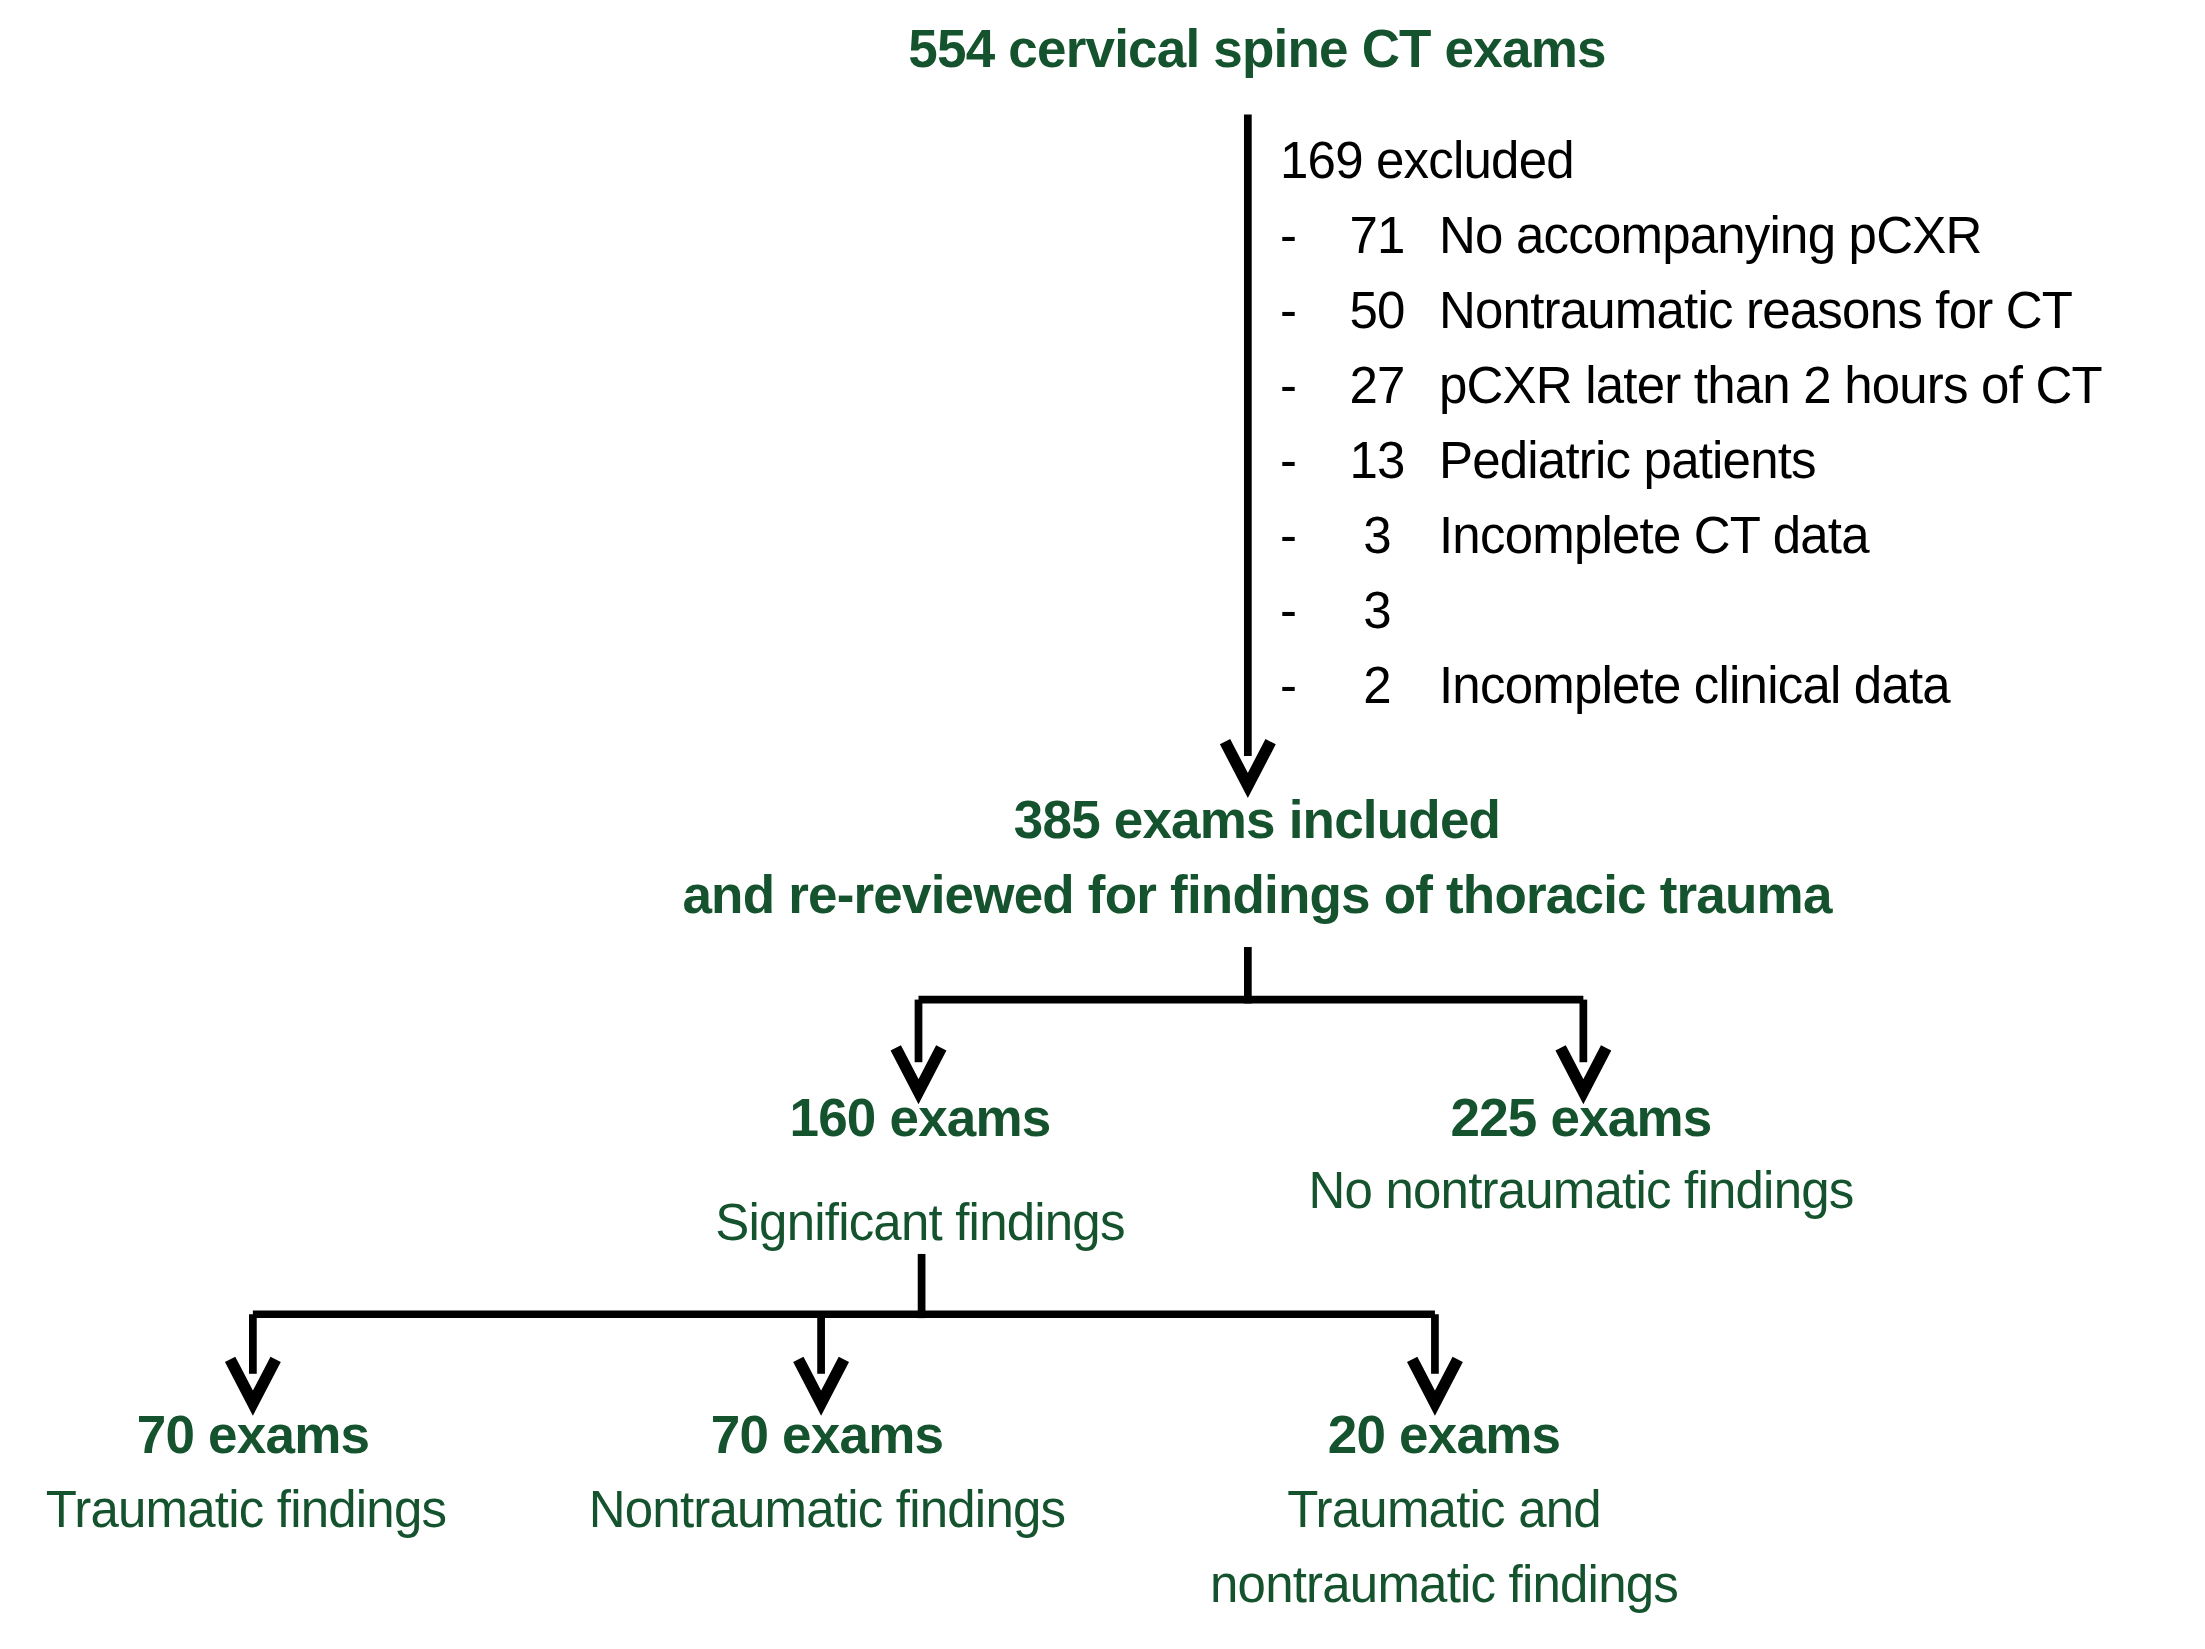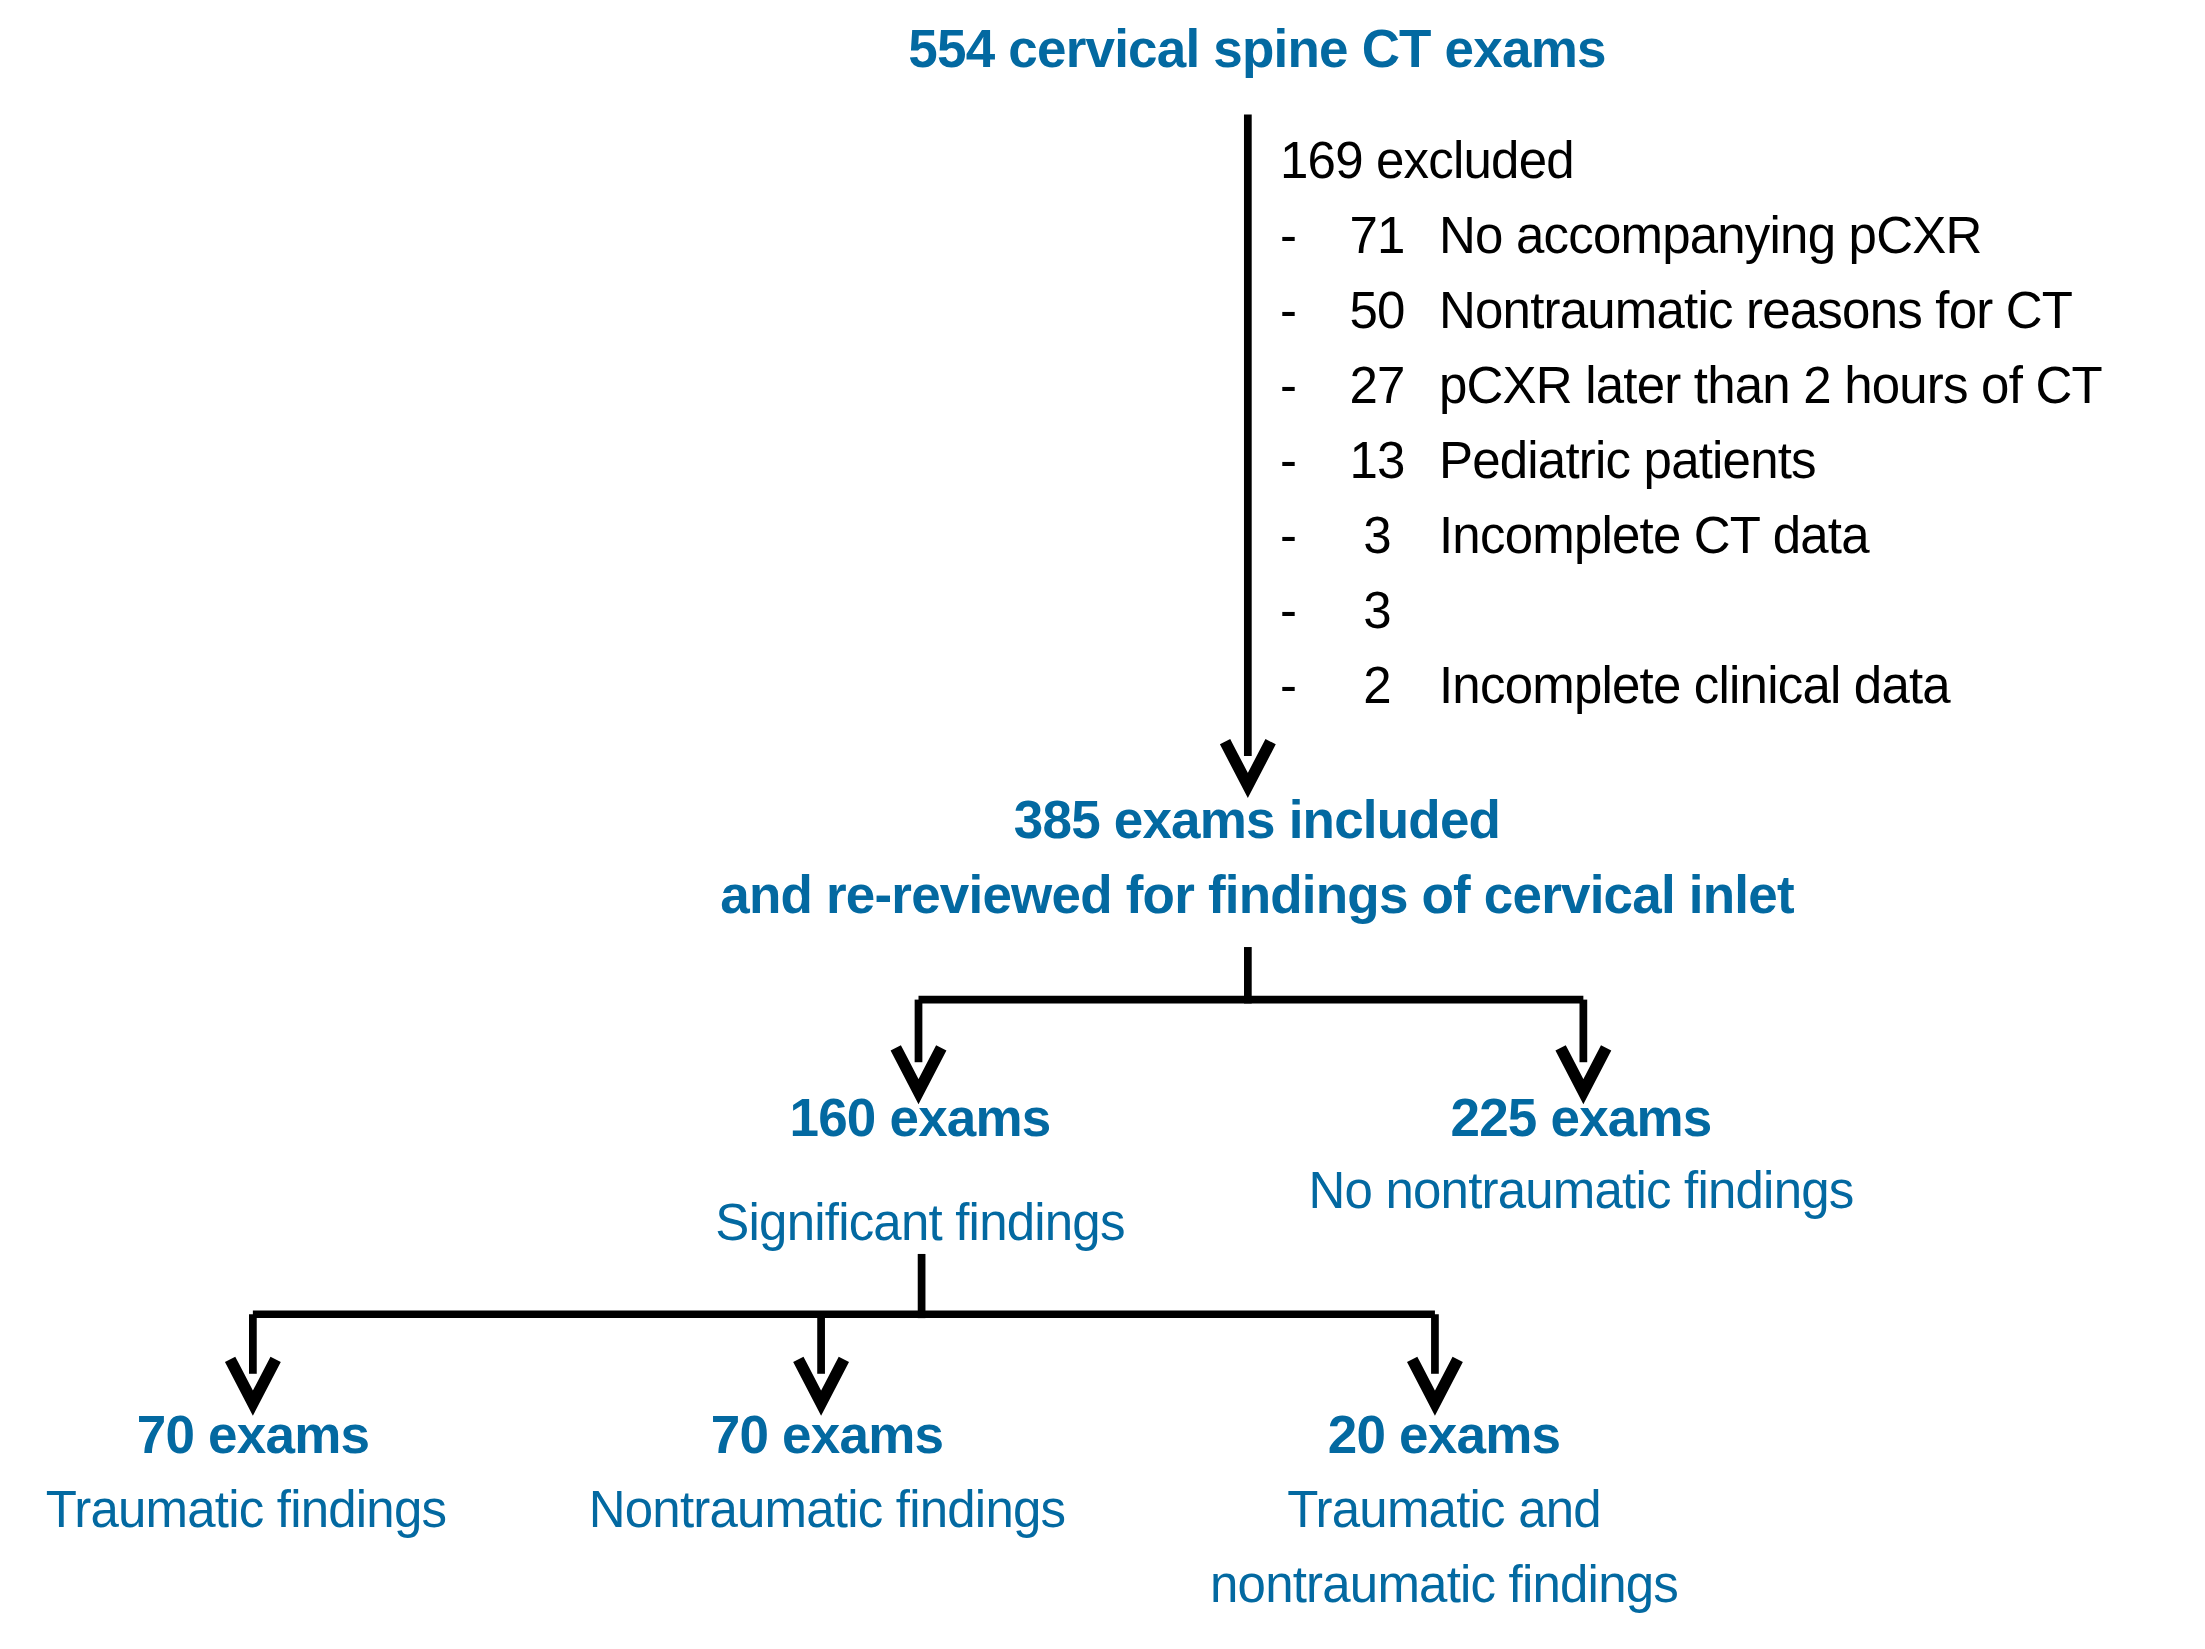--- a/index.html
+++ b/index.html
@@ -16,21 +16,21 @@
   .connector-layer {
     position: absolute;
     left: 0; top: 0;
     width: 2205px; height: 1649px;
   }
   .txt {
     position: absolute;
     white-space: nowrap;
     line-height: 1.0;
     letter-spacing: -0.8px;
-    color: #0369a1;
+    color: #14532d;
   }
   .center { transform: translateX(-50%); text-align: center; }
   .bold   { font-weight: 700; font-size: 53px; }
   .reg    { font-weight: 400; font-size: 51px; }
   .excl-block {
     position: absolute;
     left: 1280px;
     top: 123px;
     font-size: 51px;
     font-weight: 400;
@@ -111,21 +111,21 @@
       <span class="excl-count">3</span>
     </div>
     <div class="excl-item">
       <span class="excl-bullet">-</span>
       <span class="excl-count">2</span>
       <span class="excl-reason">Incomplete clinical data</span>
     </div>
   </div>
 
   <div class="txt bold center" style="left:1257px; top:793px;">385 exams included</div>
-  <div class="txt bold center" style="left:1257px; top:868px;">and re-reviewed for findings of cervical inlet</div>
+  <div class="txt bold center" style="left:1257px; top:868px;">and re-reviewed for findings of thoracic trauma</div>
 
   <div class="txt bold center" style="left:920px; top:1091px;">160 exams</div>
   <div class="txt reg center" style="left:920px; top:1165px;margin-top:32px;">Significant findings</div>
 
   <div class="txt bold center" style="left:1581px; top:1091px;">225 exams</div>
   <div class="txt reg center" style="left:1581px; top:1165px;">No nontraumatic findings</div>
 
   <div class="txt bold center" style="left:253px; top:1408px;">70 exams</div>
   <div class="txt reg center" style="left:246px; top:1484px;">Traumatic findings</div>
 

